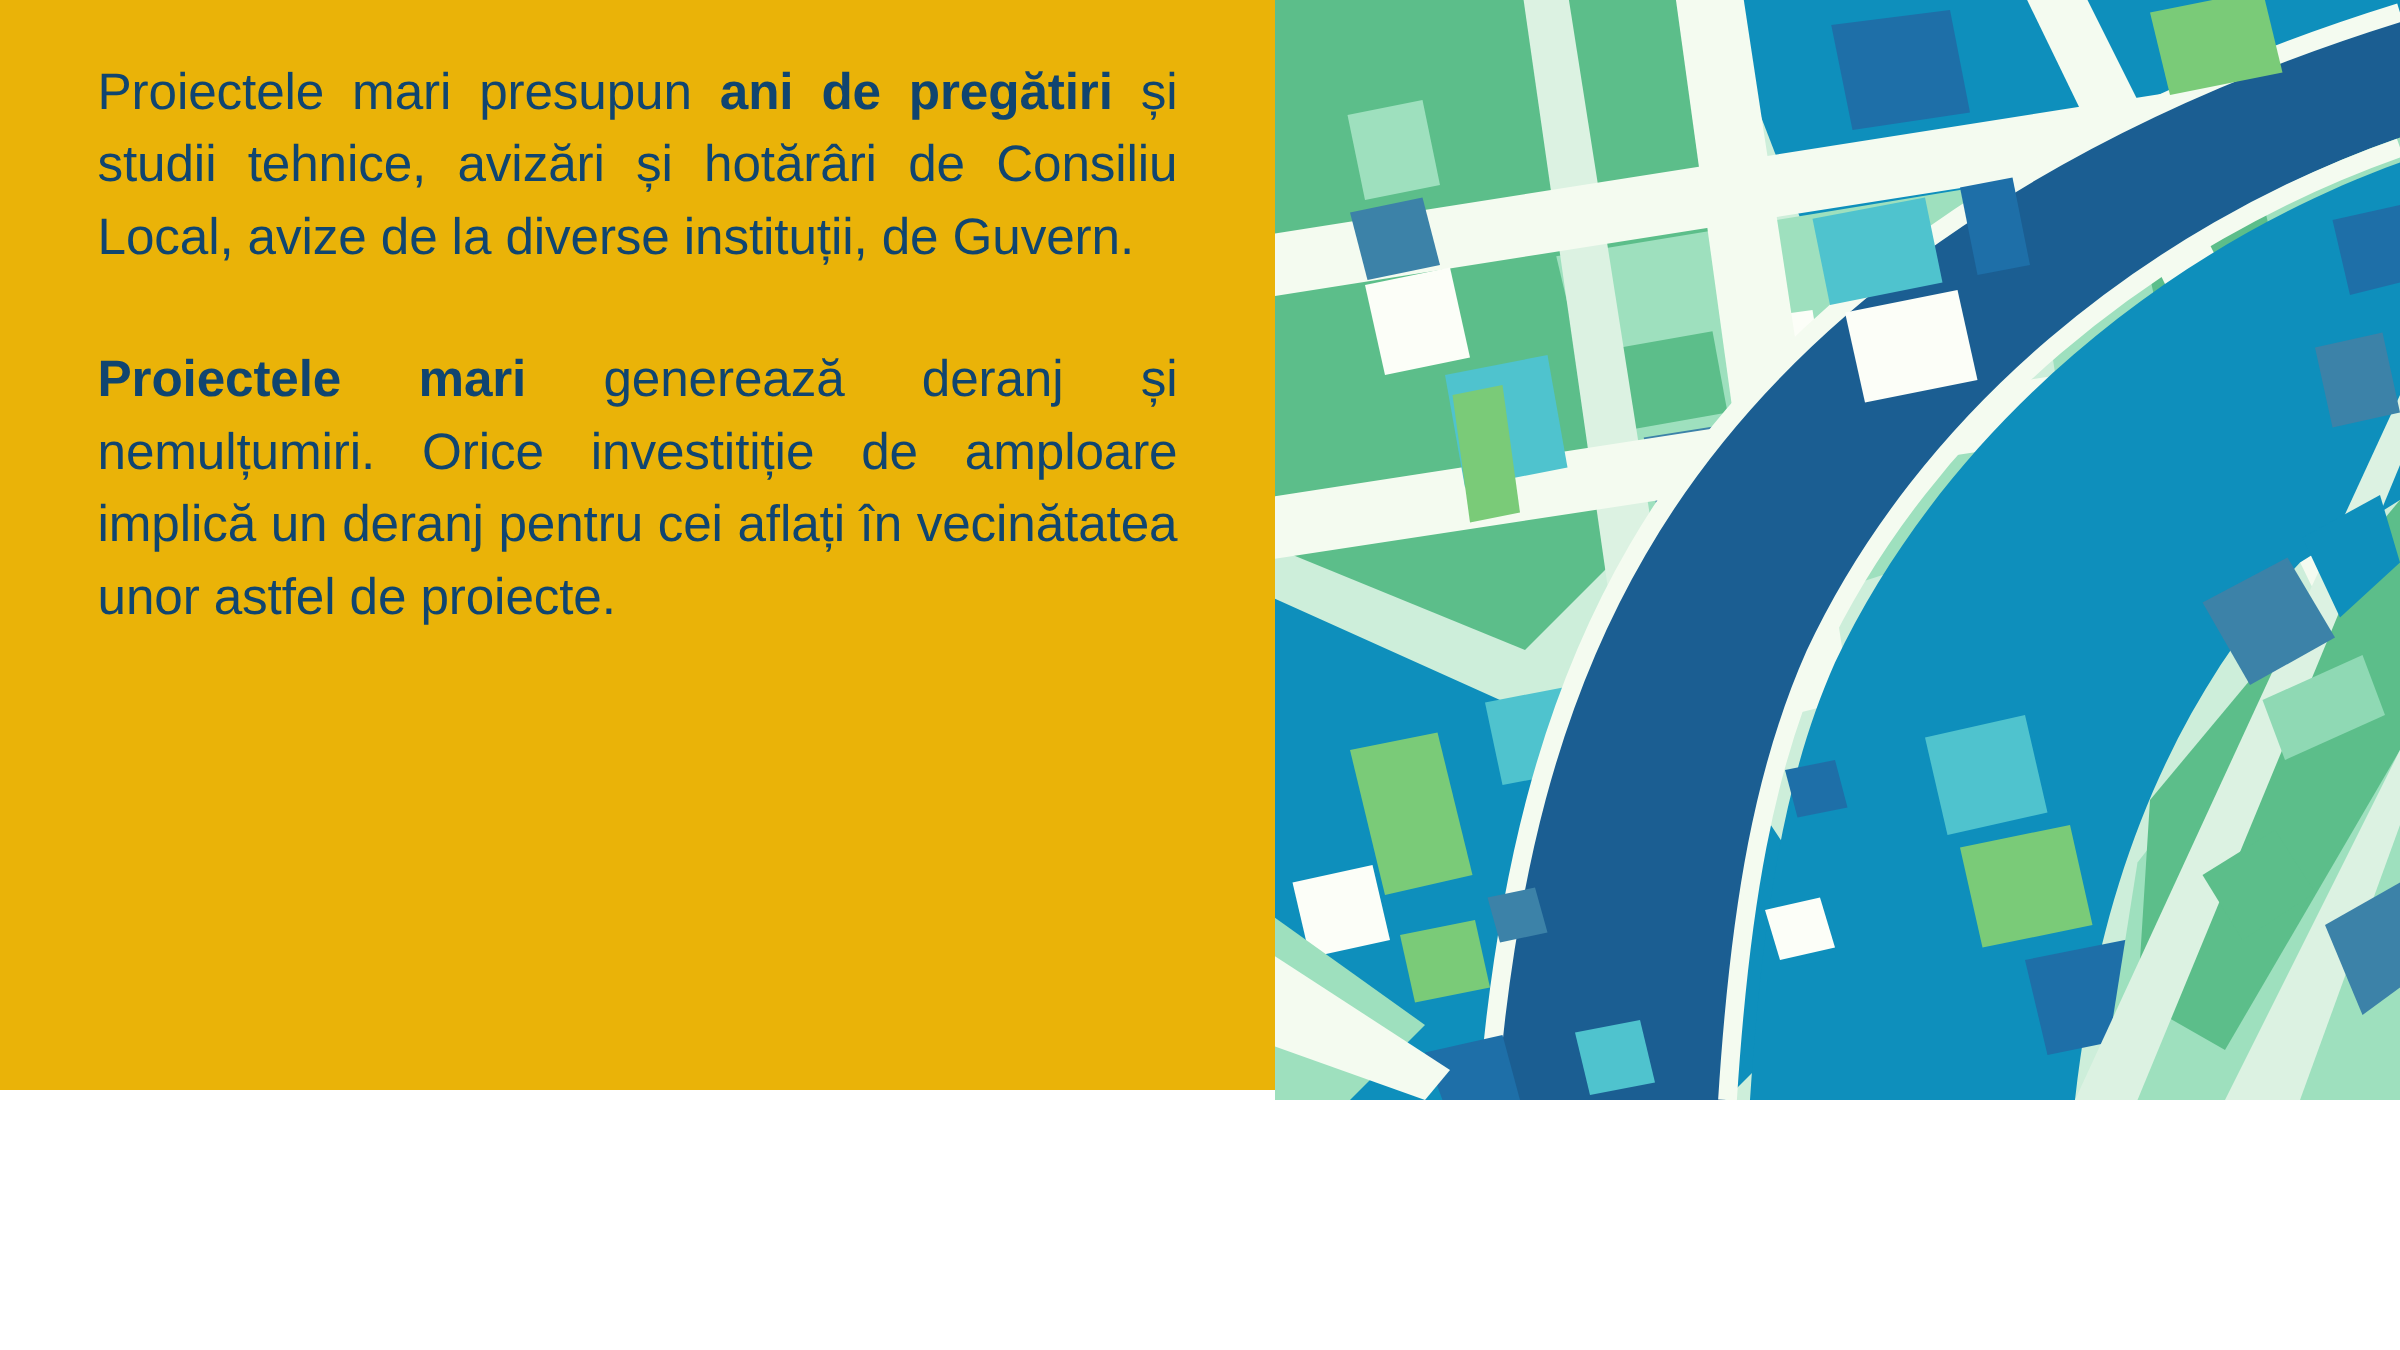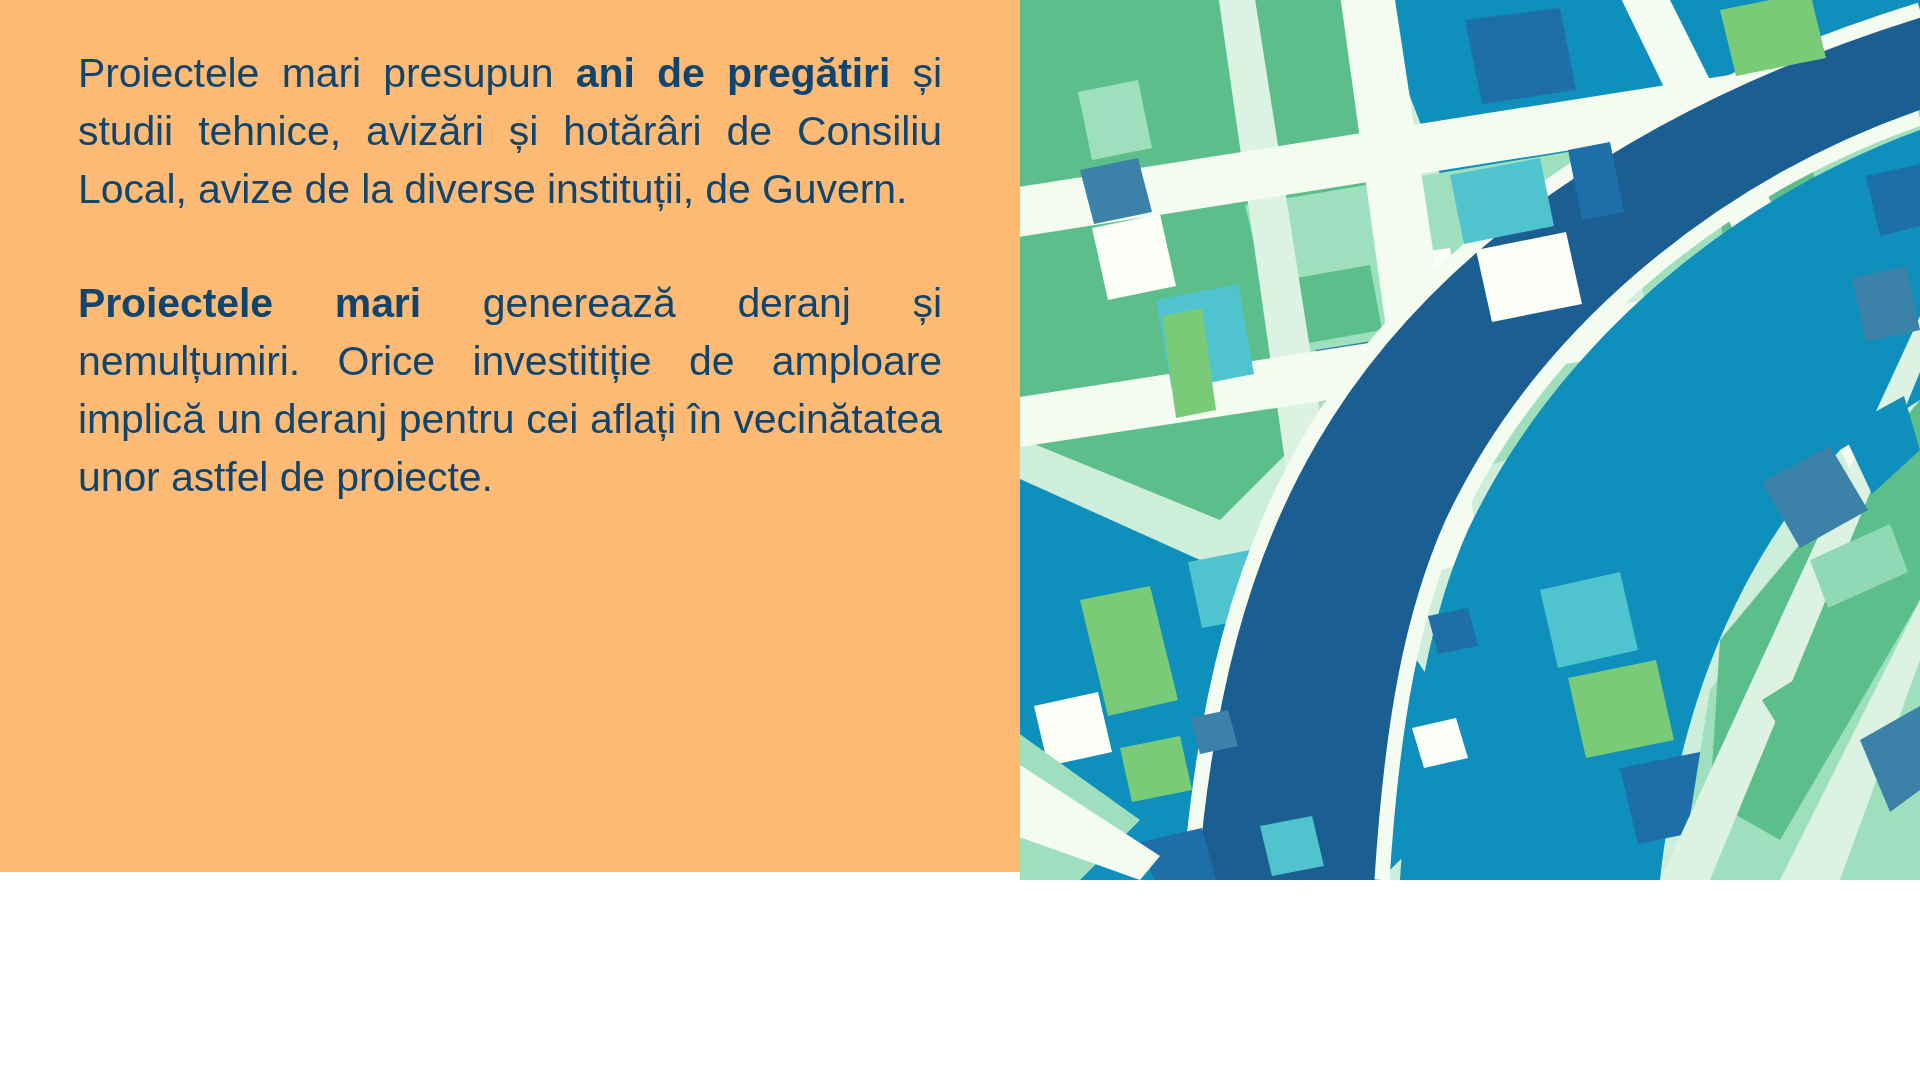--- a/index.html
+++ b/index.html
@@ -6,21 +6,21 @@
   * { margin:0; padding:0; box-sizing:border-box; }
   html, body {
     width:1920px; height:1080px;
     background:#ffffff;
     font-family:"Liberation Sans", sans-serif;
     overflow:hidden;
   }
   .slide {
     position:relative;
     width:1920px; height:872px;
-    background:#fdba74;
+    background:#eab308;
     display:flex;
   }
 
   
   .text-pane {
     position:absolute;
     left:78px;
     top:44px;
     width:864px;
   }

